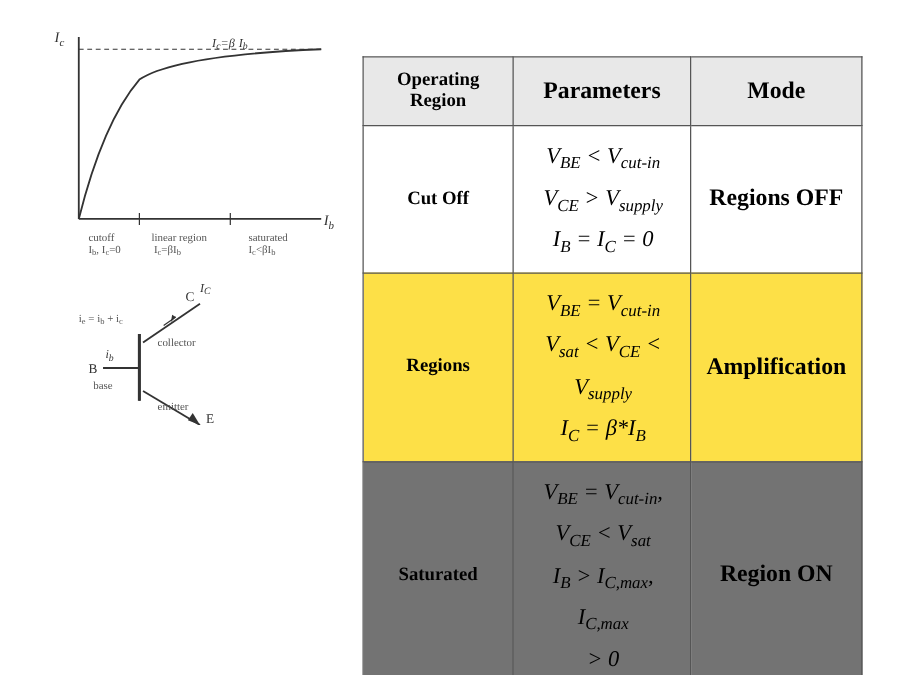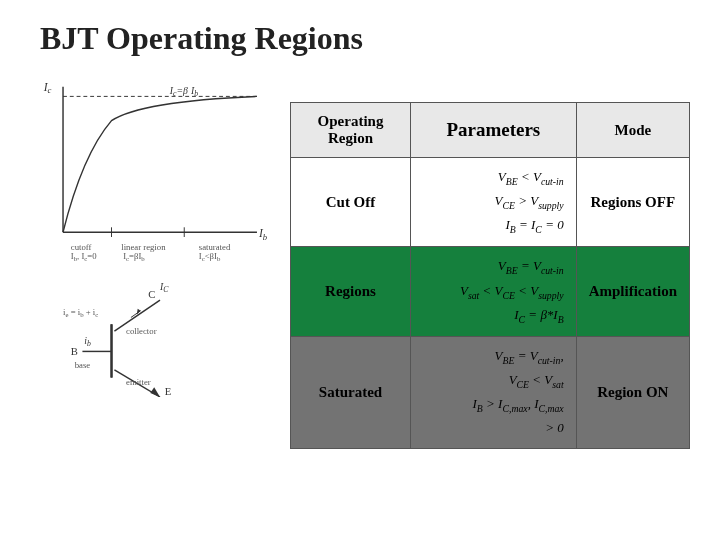--- a/index.html
+++ b/index.html
@@ -68,53 +68,52 @@
       padding: 10px 12px;
     }
 
     .col-region {
       width: 120px;
       font-size: 15px;
       font-weight: bold;
     }
 
     .col-params {
-      font-size: 13px;
-      text-align: right;
+      font-size: 18px;
+      text-align: center;
       padding-left: 14px;
     }
 
     .col-mode {
       width: 110px;
-      font-size: 15px;
+      font-size: 19px;
       font-weight: bold;
     }
 
     .math {
       font-style: italic;
     }
 
     sub {
       font-size: 0.75em;
     }
 
     .row-cutoff td { background: white; }
-    .row-linear td { background: #15803d; }
+    .row-linear td { background: #fde047; }
     .row-saturated td { background: #737373; }
 
     .params-cell {
       line-height: 1.7;
     }
   </style>
 </head>
 <body>
 
 <div class="page">
 
-  <h1 class="title">BJT Operating Regions</h1>
 
   <div class="content-area">
 
     <div class="diagram-area">
       <svg class="diagram-svg" viewBox="0 0 260 330" xmlns="http://www.w3.org/2000/svg">
 
         <line x1="30" y1="10" x2="30" y2="160" stroke="#333" stroke-width="1.5"></line>
         <line x1="30" y1="160" x2="230" y2="160" stroke="#333" stroke-width="1.5"></line>
 
         <text x="10" y="14" font-size="12" font-style="italic" fill="#333">I<tspan dy="3" font-size="9">c</tspan></text>

